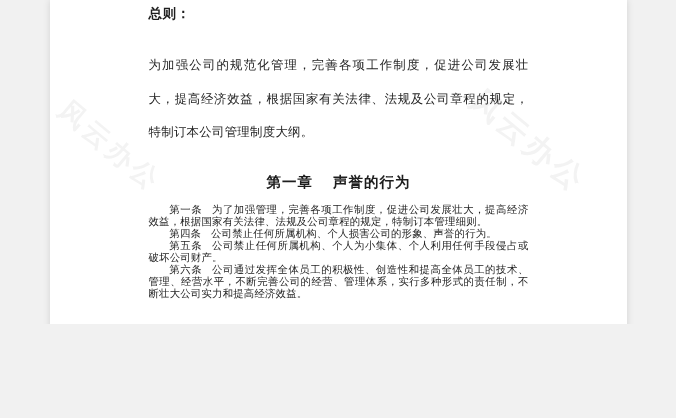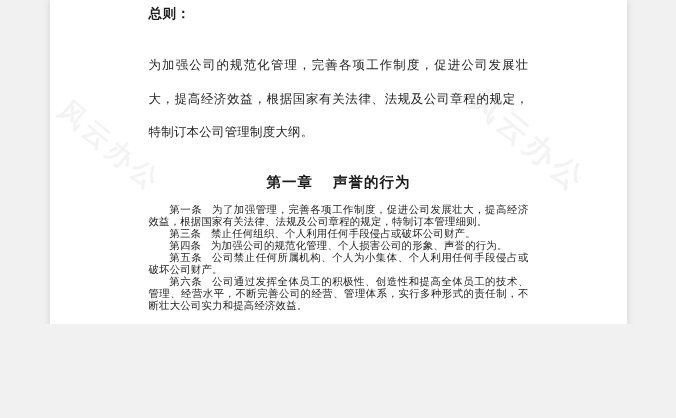--- a/index.html
+++ b/index.html
@@ -107,23 +107,22 @@
       <p class="preamble-label">总则：</p>
 
       <p class="preamble">为加强公司的规范化管理，完善各项工作制度，促进公司发展壮大，提高经济效益，根据国家有关法律、法规及公司章程的规定，特制订本公司管理制度大纲。</p>
 
       <p class="chapter-heading"><span>第一章</span><span class="gap"></span><span>声誉的行为</span></p>
 
       <div class="articles">
   <p class="article"><span class="art-label">第一条</span><span class="art-text">为了加强管理，完善各项工作制度，促进公司发展壮大，提高经济效益，根据国家有关法律、法规及公司章程的规定，特制订本管理细则。</span></p>
 
 
-  <p class="article"><span class="art-label">第三条</span><span class="art-text">禁止任何组织、个人利用任何手段侵占或破坏公司财产。</span></p>
 
-  <p class="article"><span class="art-label">第四条</span><span class="art-text">为加强公司的规范化管理、个人损害公司的形象、声誉的行为。</span></p>
+  <p class="article"><span class="art-label">第四条</span><span class="art-text">公司禁止任何所属机构、个人损害公司的形象、声誉的行为。</span></p>
 
   <p class="article"><span class="art-label">第五条</span><span class="art-text">公司禁止任何所属机构、个人为小集体、个人利用任何手段侵占或破坏公司财产。</span></p>
 
   <p class="article"><span class="art-label">第六条</span><span class="art-text">公司通过发挥全体员工的积极性、创造性和提高全体员工的技术、管理、经营水平，不断完善公司的经营、管理体系，实行多种形式的责任制，不断壮大公司实力和提高经济效益。</span></p>
 
 </div>
 
     </div>
   </div>
 

